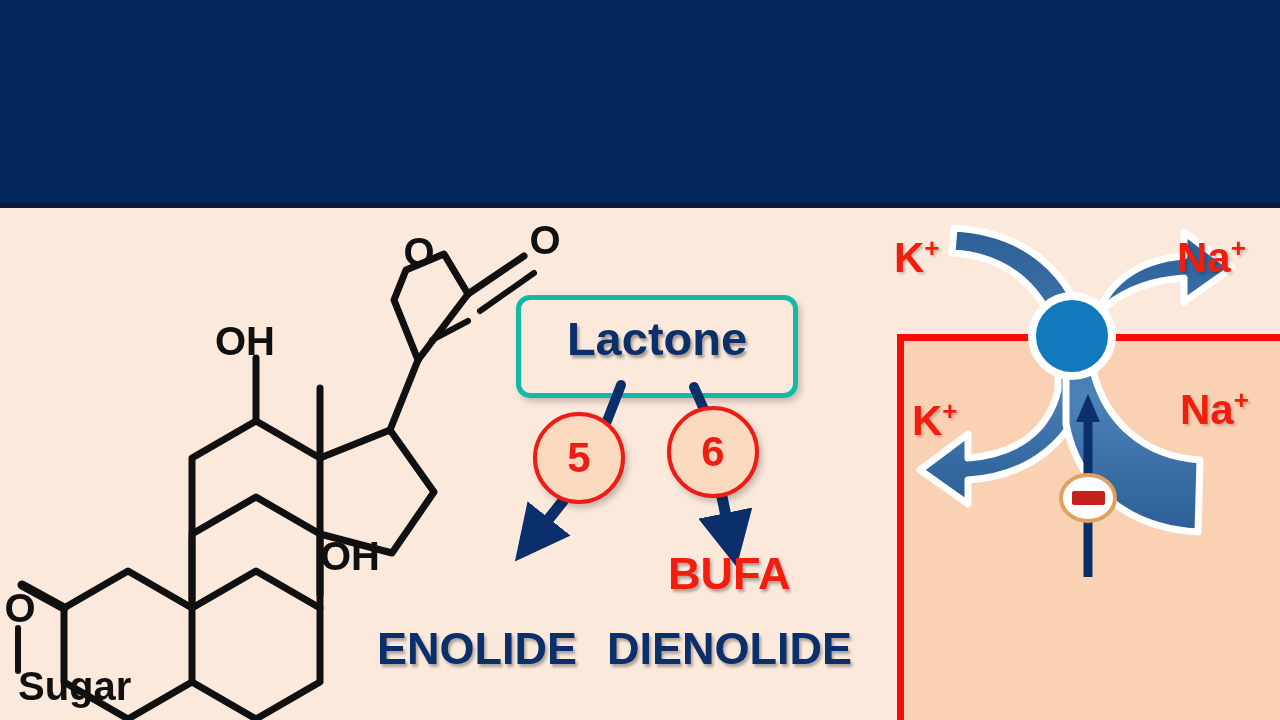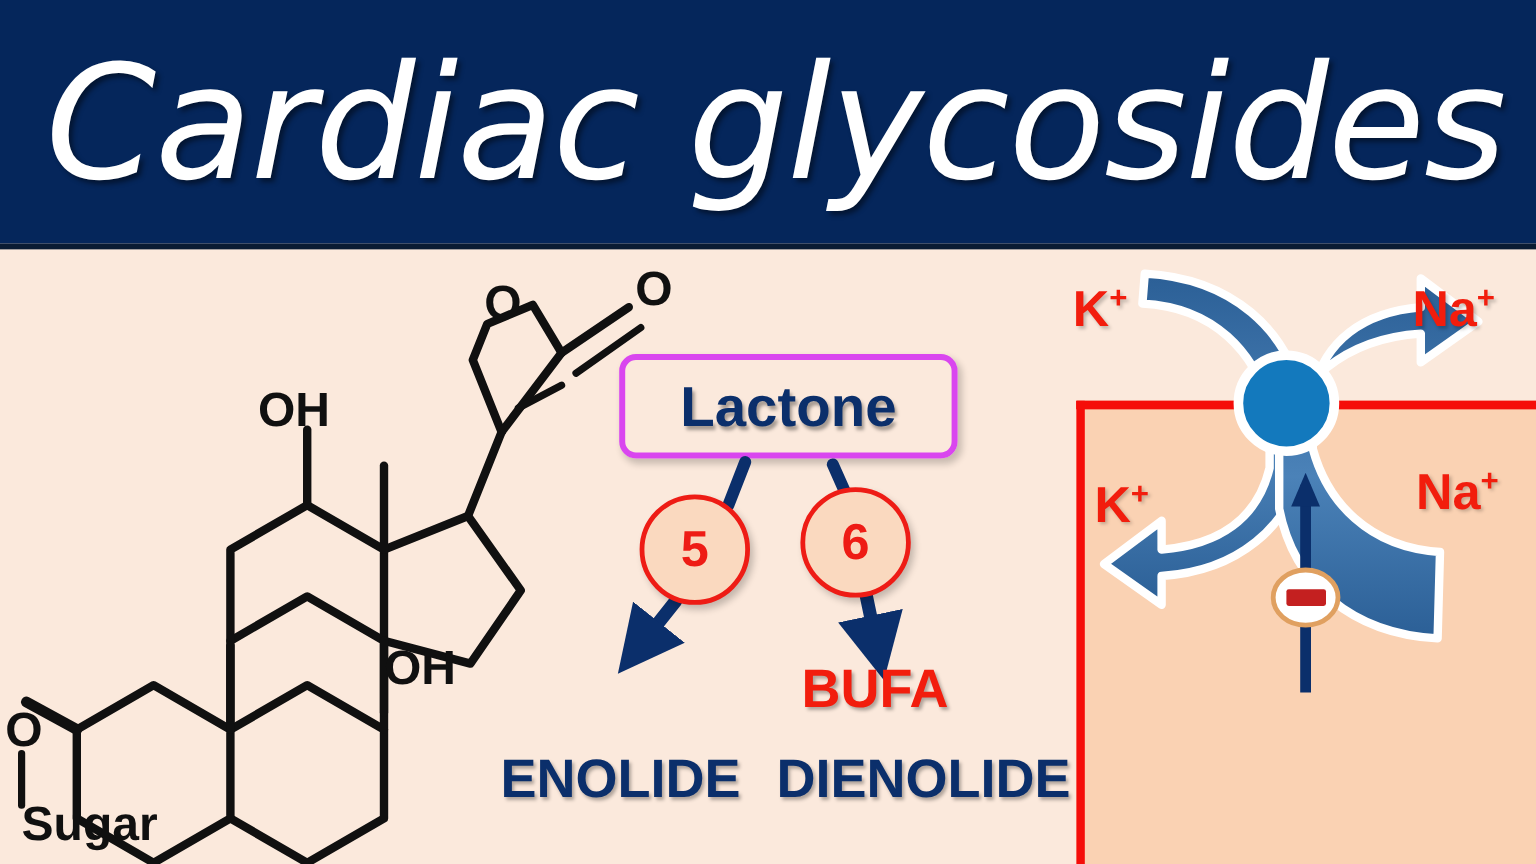--- a/index.html
+++ b/index.html
@@ -67,23 +67,23 @@
     width: 900px;
     height: 512px;
   }
 
   
   #lactone-box {
     position: absolute;
     left: 516px;
     top: 295px;
     width: 282px;
-    height: 87px;
+    height: 103px;
     box-sizing: border-box;
-    border: 5px solid #d946ef;
+    border: 5px solid #14b8a6;
     border-radius: 14px;
     background: transparent;
     box-shadow: 3px 4px 6px rgba(0,0,0,0.20);
   }
   #lactone-label {
     position: absolute;
     left: 0; top: 0;
     width: 272px;
     height: 77px;
     line-height: 77px;
@@ -127,21 +127,20 @@
     text-shadow: 2px 3px 3px rgba(0,0,0,0.30);
     white-space: nowrap;
   }
   .class-bot {
     position: absolute;
     color: #0b2f6b;
     font-size: 45px;
     font-weight: bold;
     text-shadow: 2px 3px 3px rgba(0,0,0,0.30);
     white-space: nowrap;
-    margin-left: 40px;
   }
   #card-label    { left: 418px; top: 548px; }
   #enolide-label { left: 377px; top: 623px; }
   #bufa-label    { left: 668px; top: 548px; text-align: right; }
   #dienolide-label { left: 607px; top: 623px; }
 
   
   #pump-area {
     position: absolute;
     left: 880px;
@@ -202,21 +201,20 @@
     text-shadow: 2px 2px 3px rgba(0,0,0,0.22);
   }
 </style>
 </head>
 <body>
 
 <div id="slide">
 
   <div id="header-band"></div>
   <div id="header-rule"></div>
-  <div id="title-text">Cardiac glycosides</div>
 
   <div id="body-area"></div>
 
   <svg id="structure-svg" viewBox="0 0 900 512">
     <g stroke="#101010" stroke-width="7" fill="none" stroke-linecap="round" stroke-linejoin="round">
 
       <path d="M 64,400 L 64,474 L 128,511 L 192,474 L 192,400 L 128,363 Z"></path>
 
       <path d="M 192,400 L 256,363 L 320,400 L 320,474 L 256,511 L 192,474"></path>
 

